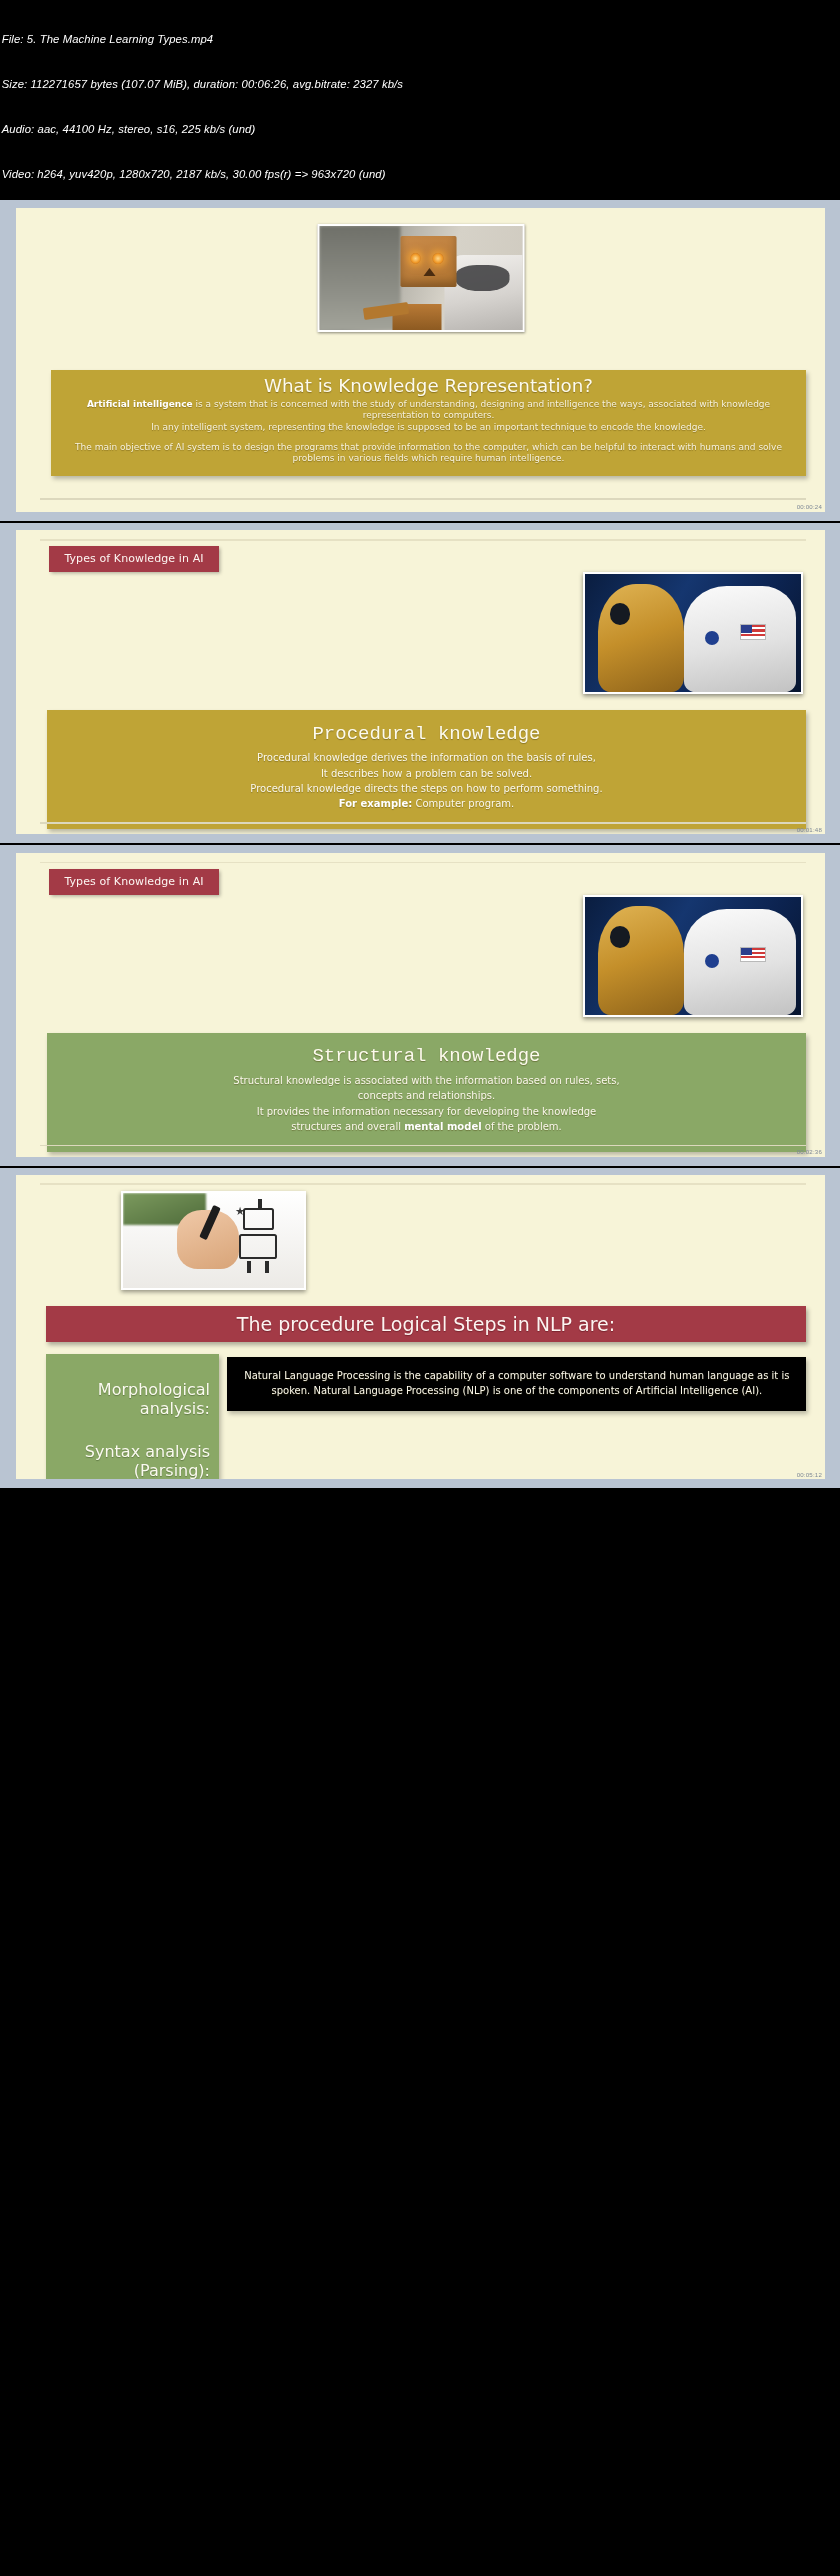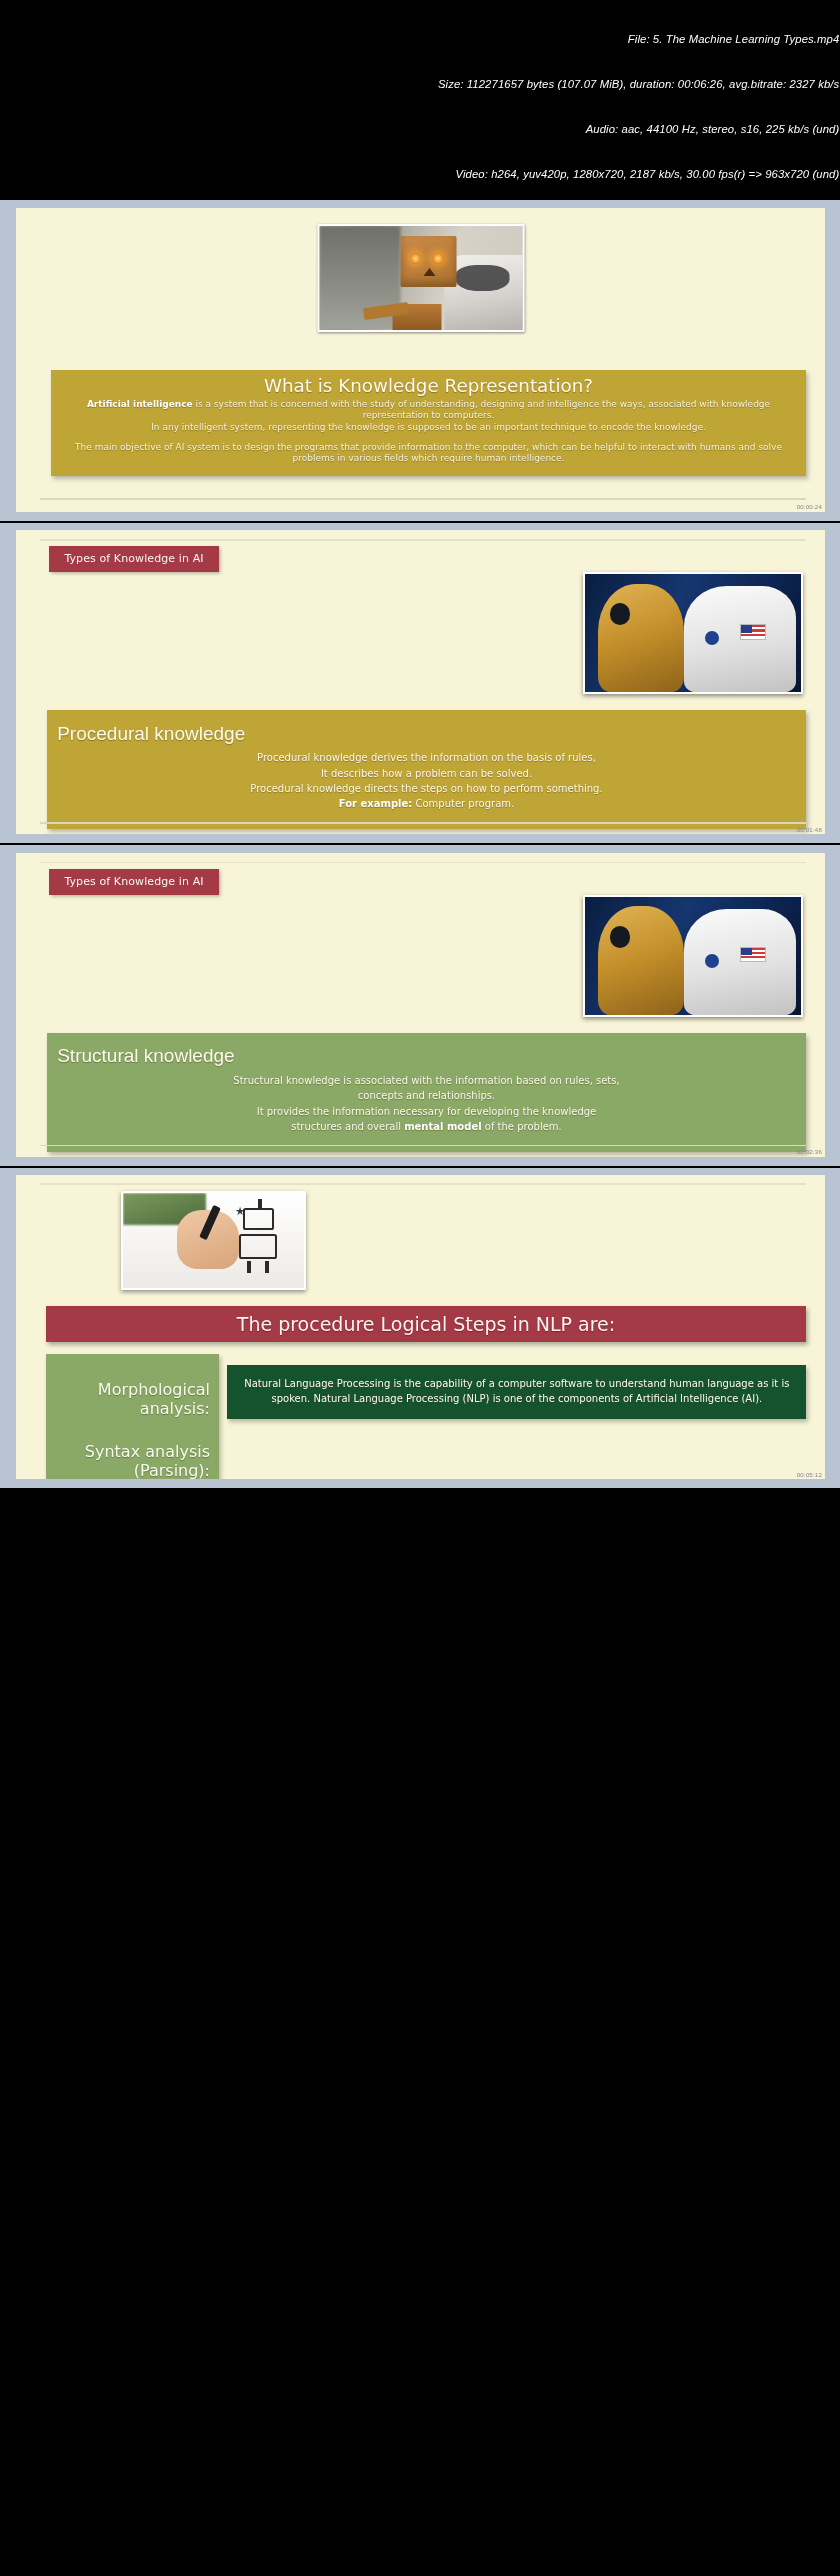--- a/index.html
+++ b/index.html
@@ -14,21 +14,20 @@
   .meta {
     background: #000;
     color: #ffffff;
     padding: 1.7px 1.7px 3.5px 1.7px;
     font-family: "Liberation Sans", sans-serif;
     font-style: italic;
     font-size: 11.3px;
     line-height: 15px;
     letter-spacing: 0.1px;
     white-space: pre;
-    text-align: right;
   }
   .meta div { height: 15px; }
 
   
   .sheet {
     background: #ffffff;
     padding: 0;
   }
 
   
@@ -217,23 +216,23 @@
 
   .s23 .body {
     position: absolute;
     left: 31px; right: 19px; top: 180px;
     padding: 10.5px 10.5px 17.4px 10.5px;
     box-shadow: 1.7px 2.6px 4.4px rgba(0,0,0,.25);
   }
   .s23 .body.gold  { background: #bfa436; }
   .s23 .body.green { background: #8aa866; }
   .s23 .body h2 {
-    color: #fdfbee; font-weight: 400;
+    text-align: center; color: #fdfbee; font-weight: 400;
     font-size: 19px; line-height: 26px;
-    font-family: Liberation Sans, sans-serif;
+    font-family: Liberation Mono, monospace;
     text-shadow: 0 0.9px 0.9px rgba(70,60,10,.45);
     margin-bottom: 3.5px;
   }
   .s23 .body p {
     text-align: center; color: #fbf8ec;
     font-size: 10px; line-height: 15.3px;
     font-family: "DejaVu Sans", sans-serif;
     text-shadow: 0 0.9px 0.9px rgba(70,60,10,.4);
   }
   .s23 .body b { color: #ffffff; font-weight: 700; }
@@ -299,23 +298,23 @@
   .s4 .greenlist li {
     list-style: none;
     text-align: right;
     color: #fbfaf0;
     font-family: "DejaVu Sans", sans-serif;
     font-size: 16px;
     padding: 11.8px 0;
     text-shadow: 0 0.9px 0.9px rgba(40,60,20,.4);
   }
   .s4 .goldnote {
-    background: #14532d;
+    background: #000000;
     flex: 1;
-    margin-top: 11px;
+    margin-top: 3px;
     padding: 10.5px 12.2px 12.2px 12.2px;
     box-shadow: 1.7px 2.6px 4.4px rgba(0,0,0,.25);
   }
   .s4 .goldnote p {
     text-align: center;
     color: #fdfaec;
     font-family: "DejaVu Sans", sans-serif;
     font-size: 10px;
     line-height: 15.3px;
     text-shadow: 0 0.9px 0.9px rgba(70,60,10,.4);

